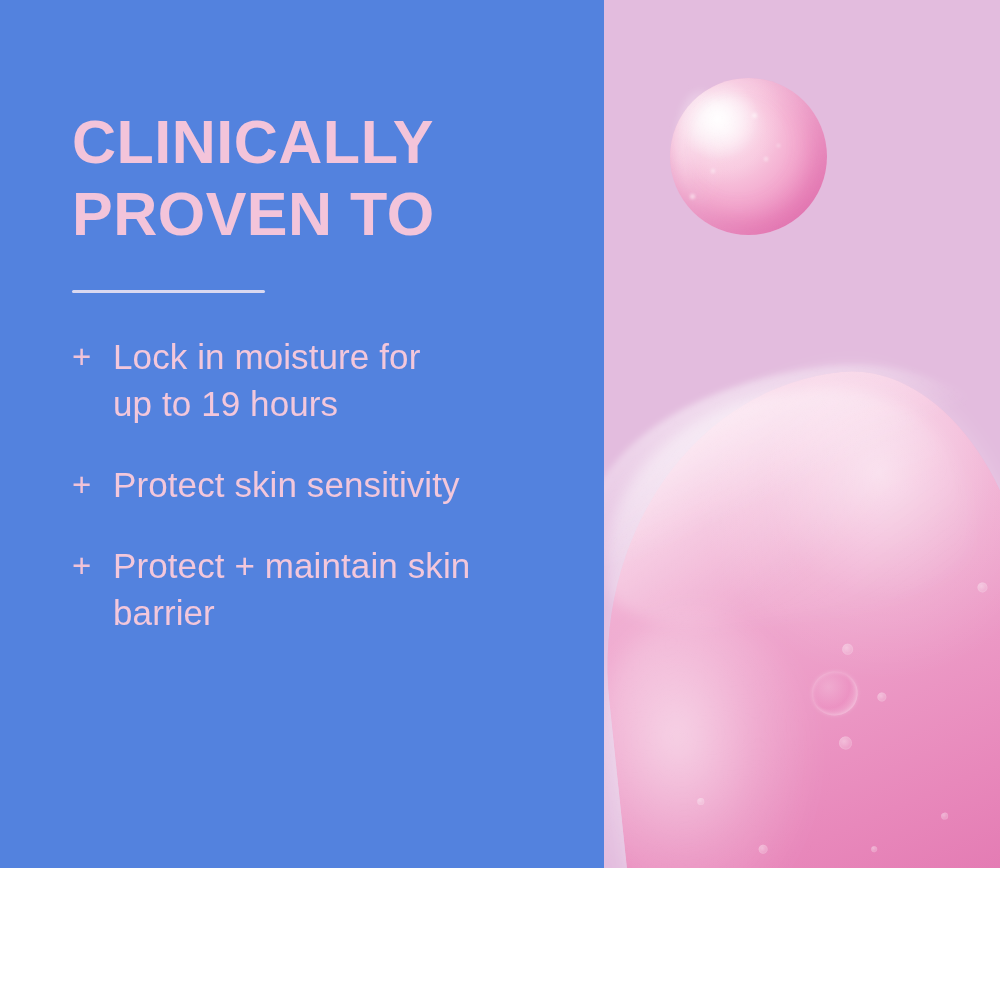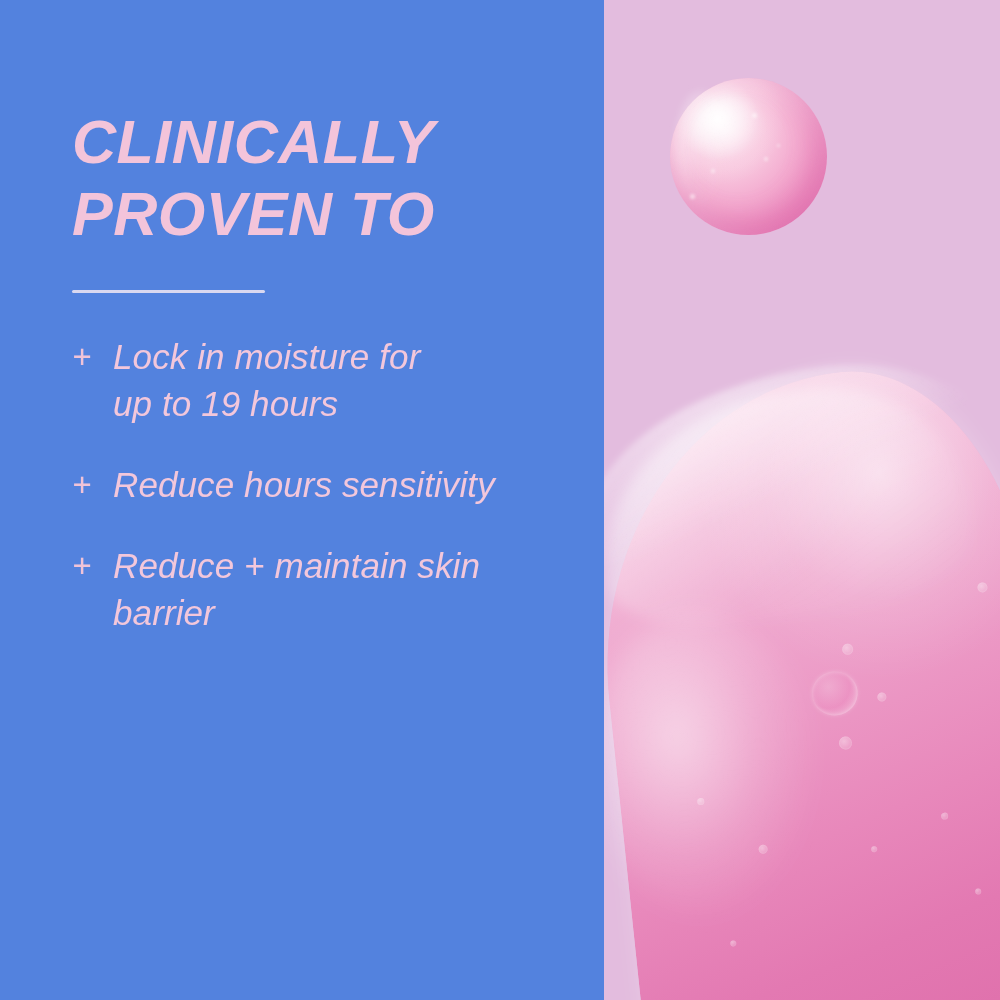--- a/index.html
+++ b/index.html
@@ -4,25 +4,24 @@
 <title>Clinically Proven To</title>
 <style>
   html, body {
     margin: 0;
     padding: 0;
     background: #ffffff;
   }
   .canvas {
     position: relative;
     width: 1000px;
-    height: 1000px;
+    height: 868px;
     overflow: hidden;
     font-family: "Liberation Sans", "DejaVu Sans", sans-serif;
     background: #0f766e;
-    font-style: italic;
   }
 
   
   .left-panel {
     position: absolute;
     left: 0;
     top: 0;
     width: 604px;
     height: 1000px;
     background: #5382DE;
@@ -258,26 +257,26 @@
     <ul class="bullets">
 
       <li class="bullet">
         <span class="bullet-marker">+</span>
         <span class="bullet-text">Lock in moisture for
 up to 19 hours</span>
       </li>
 
       <li class="bullet">
         <span class="bullet-marker">+</span>
-        <span class="bullet-text">Reduce hours sensitivity</span>
+        <span class="bullet-text">Protect skin sensitivity</span>
       </li>
 
       <li class="bullet">
         <span class="bullet-marker">+</span>
-        <span class="bullet-text">Reduce + maintain skin
+        <span class="bullet-text">Protect + maintain skin
 barrier</span>
       </li>
 
     </ul>
   </div>
 
   <div class="right-panel">
 
     <div class="sphere">
       <div class="sphere-rim"></div>

